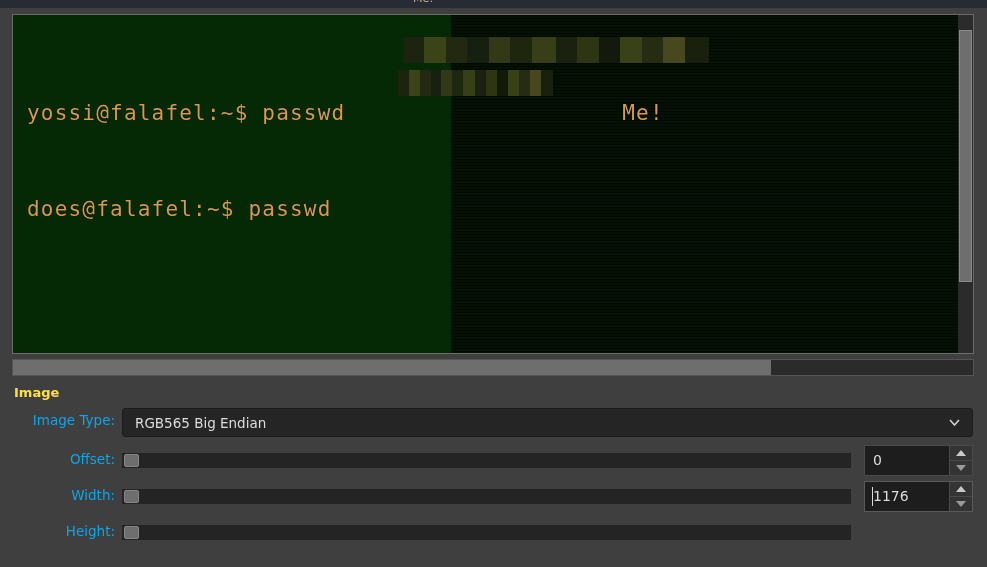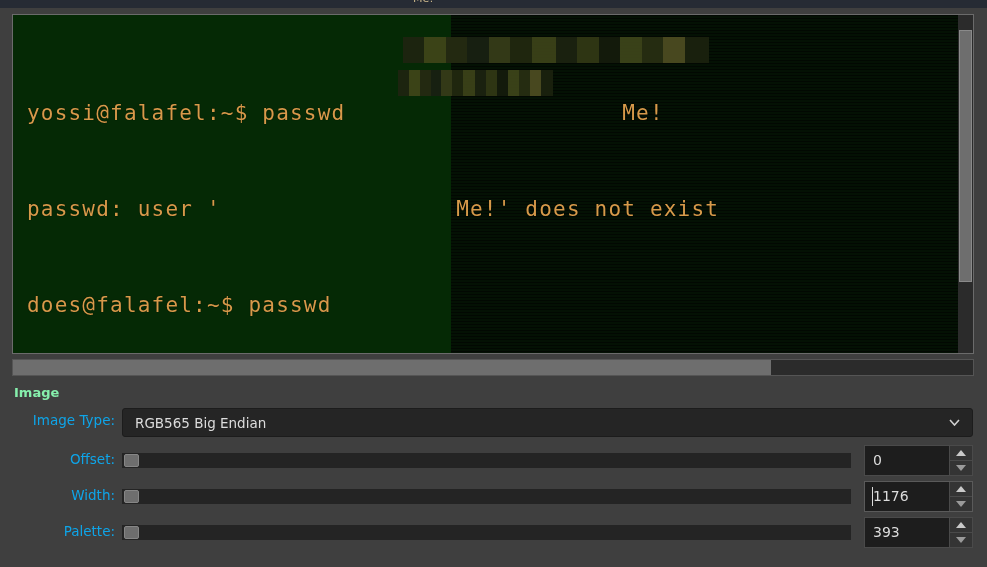--- a/index.html
+++ b/index.html
@@ -164,21 +164,21 @@
     left: 0; top: 380px;
     width: 987px;
     height: 187px;
     background: #3f3f3f;
   }
 
   .group-title {
     position: absolute;
     font-size: 13px;
     font-weight: bold;
-    color: #86efac;
+    color: #fde047;
   }
   #image-group-title { left: 14px; top: 385px; }
 
   #palette-group-title {
     left: 14px;
     top: 558px;
     font-size: 13px;
     font-weight: bold;
     color: #e4e4e4;
     overflow: hidden;
@@ -311,21 +311,20 @@
 </div>
 
 <div id="preview-panel">
 
   <div id="preview-frame">
 
     <div id="decoded-image">
 
       <div id="terminal-text">
         <div class="line">yossi@falafel:~$ passwd                    Me!</div>
-        <div class="line">passwd: user '                 Me!' does not exist</div>
         <div class="line">does@falafel:~$ passwd</div>
         
         
         
         
         
         
       </div>
 
       <div class="redaction" id="redaction-line-1"></div>
@@ -387,30 +386,19 @@
           <span class="tri up"></span>
         </div>
       <div class="btn down">
           <span class="tri down"></span>
         </div>
     </div>
   </div>
 </div>
 
 <div class="field-row" id="row-height">
-  <div class="label-box">Palette:</div>
+  <div class="label-box">Height:</div>
   <div class="slider">
     <div class="handle"></div>
   </div>
-  <div class="spinbox">
-    <div class="value">393</div>
-    <div class="buttons">
-      <div class="btn up">
-          <span class="tri up"></span>
-        </div>
-      <div class="btn down">
-          <span class="tri down"></span>
-        </div>
-    </div>
-  </div>
 </div>
 
 <div id="palette-group-title">Palette</div>
 
 </body></html>

